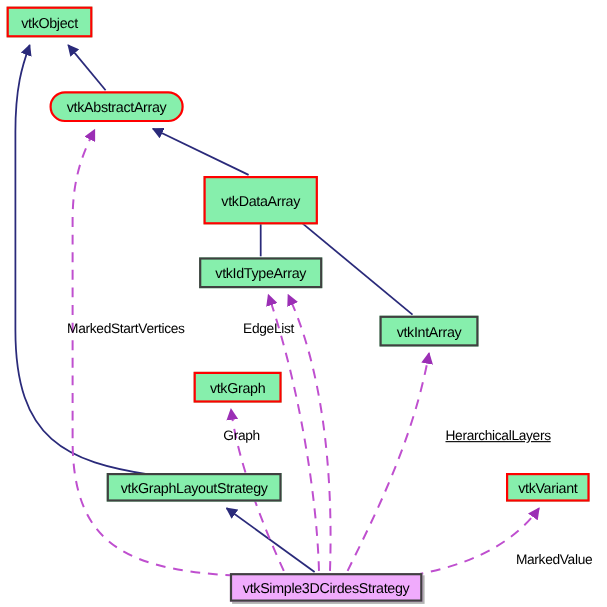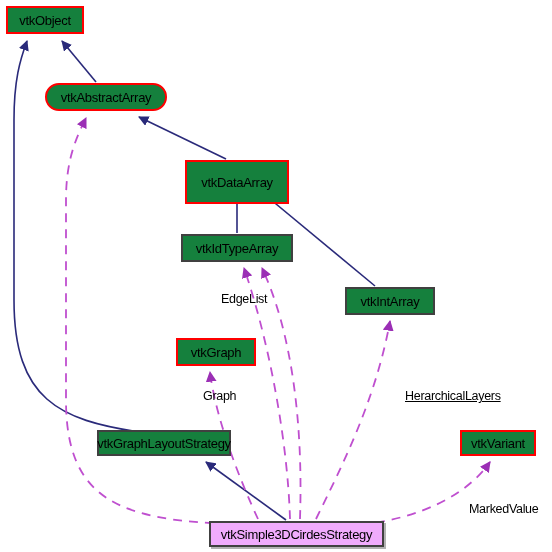--- a/index.html
+++ b/index.html
@@ -26,21 +26,21 @@
   }
   .node {
     position: absolute;
     box-sizing: border-box;
     display: flex;
     align-items: center;
     justify-content: center;
     white-space: nowrap;
     font-size: 13px;
     color: #000000;
-    background: #15803d;
+    background: #86efac;
     letter-spacing: -0.3px;
   }
   .node.red {
     border: 2px solid #ff0000;
   }
   .node.dark {
     border: 2px solid #404040;
   }
   .node.current {
     border: 2px solid #404040;
@@ -117,32 +117,33 @@
   </div>
 
   <div class="node dark" style="left:345px; top:287px; width:90px; height:28px;">
     <span>vtkIntArray</span>
   </div>
 
   <div class="node red" style="left:176px; top:338px; width:80px; height:28px;">
     <span>vtkGraph</span>
   </div>
 
-  <div class="node dark" style="left:97px; top:430px; width:134px; height:26px;">
+  <div class="node dark" style="left:97px; top:430px; width:159px; height:26px;">
     <span>vtkGraphLayoutStrategy</span>
   </div>
 
   <div class="node red" style="left:460px; top:430px; width:76px; height:26px;">
     <span>vtkVariant</span>
   </div>
 
   <div class="node current" style="left:209px; top:521px; width:175px; height:26px;">
     <span>vtkSimple3DCirdesStrategy</span>
   </div>
 
+  <div class="edge-label" style="left:61px; top:292px;">MarkedStartVertices</div>
 
   <div class="edge-label" style="left:221px; top:292px;">EdgeList</div>
 
   <div class="edge-label" style="left:203px; top:389px;">Graph</div>
 
 
   <div class="edge-label" style="left:405px; top:389px;text-decoration:underline;">HerarchicalLayers</div>
 
   <div class="edge-label" style="left:469px; top:502px;">MarkedValue</div>
 

